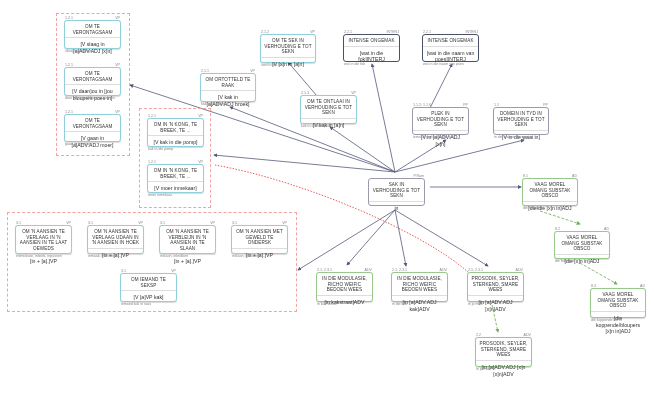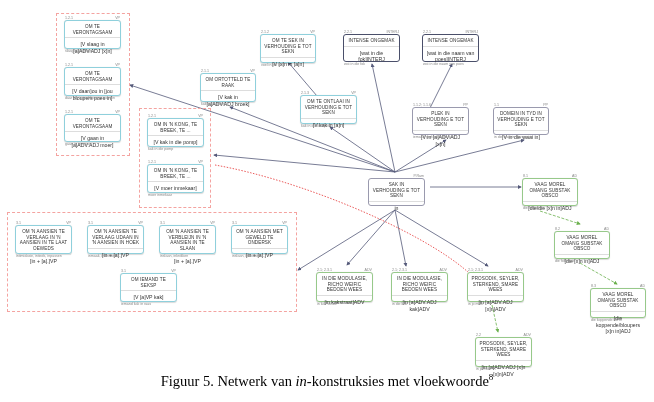--- a/index.html
+++ b/index.html
@@ -231,16 +231,13 @@
     <span class="meta b">die fokken in</span>
   </div>
   <div class="node green" style="left:590px;top:288px;width:56px;height:30px;">
     <span class="meta l">8.3</span>
       <span class="meta r">AD</span>
     <div class="head">VAAG MOREL OMANG SUBSTAK OBSCO</div>
     <div class="body">[die koppende/bloupers [x]n in]ADJ</div>
     <span class="meta b">die koppende fok in</span>
   </div>
 
-  <div class="caption">
-    <span>Figuur 5. Netwerk van </span><i>in</i><span>-konstruksies met vloekwoorde</span><sup>8</sup>
-  </div>
 </div>
 
 </body></html>

